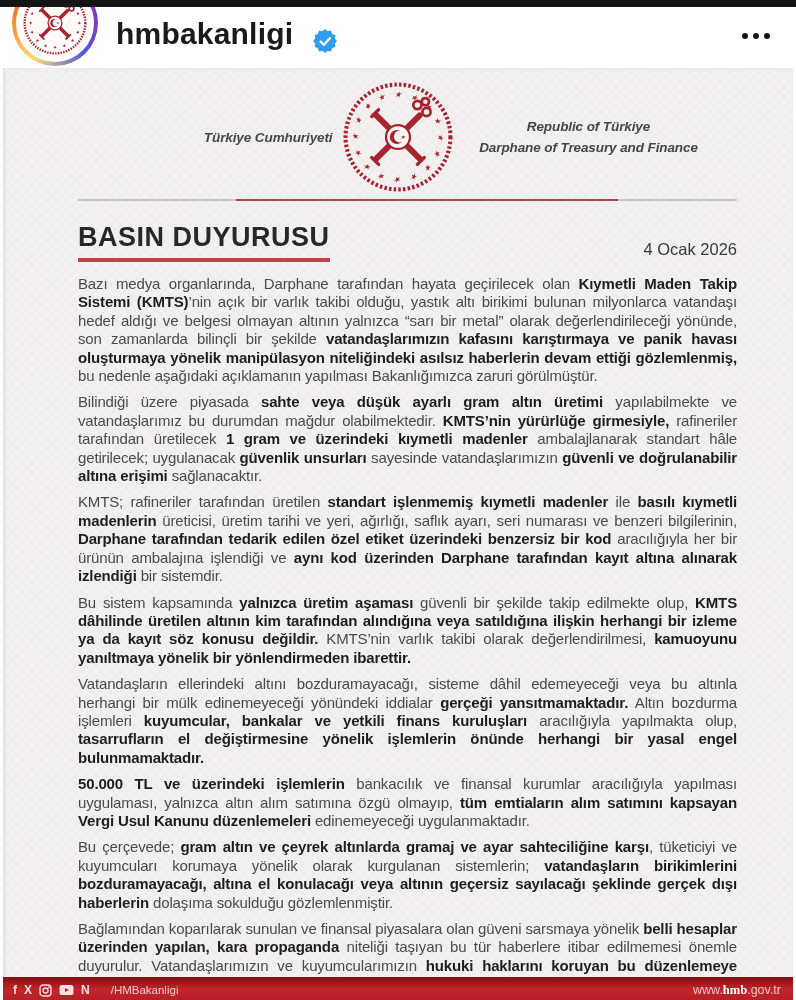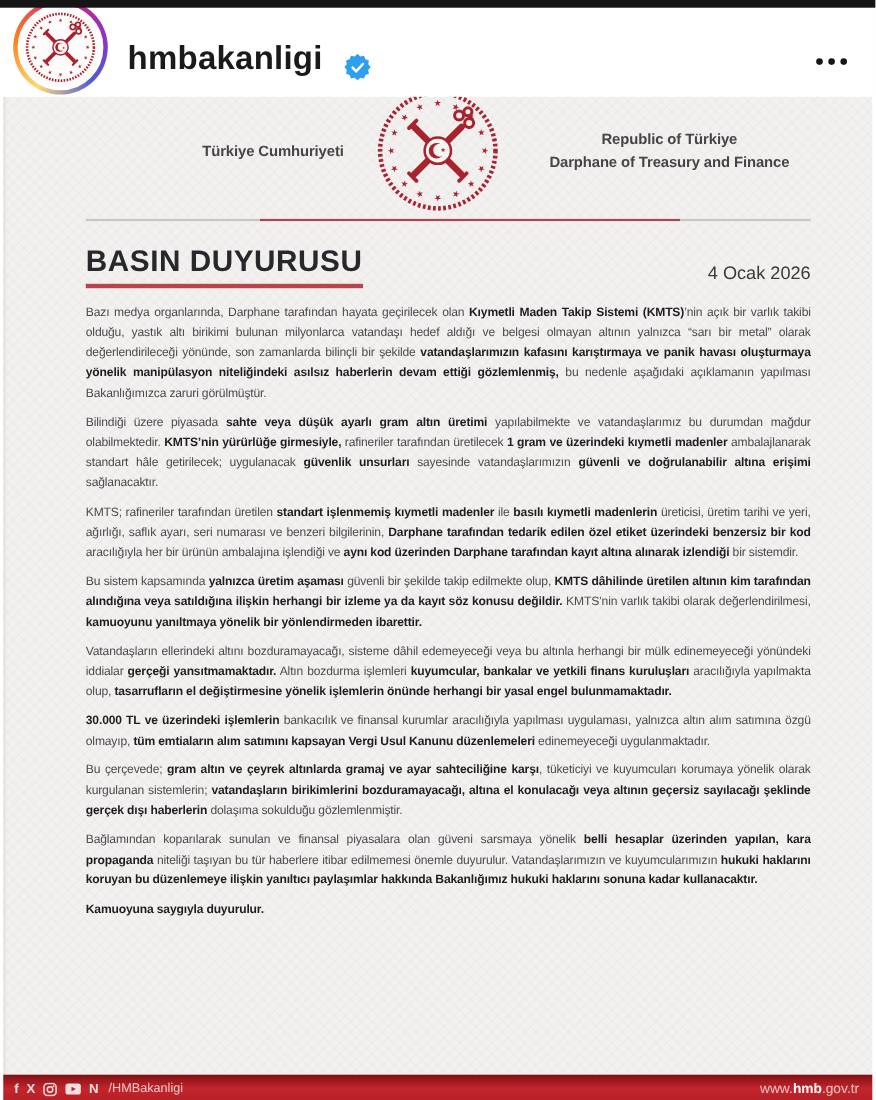--- a/index.html
+++ b/index.html
@@ -4,69 +4,69 @@
 <style>
   * { margin:0; padding:0; box-sizing:border-box; }
   html,body { width:796px; height:1000px; background:#fff; overflow:hidden;
               font-family:"Liberation Sans", sans-serif; }
   .screen { position:relative; width:796px; height:1000px; background:#fff; }
 
   
   .top-edge { position:absolute; top:0; left:0; width:100%; height:7px; background:#151515; z-index:3; }
 
   
-  .post-header { position:absolute; top:7px; left:0; width:100%; height:61px; background:#fff; z-index:2;margin-top:20px; }
+  .post-header { position:absolute; top:7px; left:0; width:100%; height:61px; background:#fff; z-index:2; }
   .avatar-ring { position:absolute; left:12px; top:-27px; width:86px; height:86px; border-radius:50%;
                  padding:4px; background:conic-gradient(from 210deg,#feda75,#fa7e1e,#d62976,#962fbf,#4f5bd5,#feda75); }
   .avatar-inner { width:100%; height:100%; border-radius:50%; background:#fdfcfb; border:3px solid #fff;
                   display:flex; align-items:center; justify-content:center; overflow:hidden; }
   .avatar-inner svg { width:66px; height:66px; }
   .username { position:absolute; left:116px; top:10px; font-size:30px; font-weight:600; color:#1a1a1c; letter-spacing:.2px; }
   .verified { position:absolute; left:313px; top:22px; width:24px; height:24px; }
   .more-btn { position:absolute; right:26px; top:26px; display:flex; gap:5px; cursor:pointer; }
   .more-btn i { width:6px; height:6px; border-radius:50%; background:#161616; }
 
   
   .doc { position:absolute; top:68px; left:3px; width:790px; height:932px;
          background:
            repeating-linear-gradient(45deg, rgba(110,100,95,.025) 0 2px, rgba(0,0,0,0) 2px 7px),
            repeating-linear-gradient(-45deg, rgba(110,100,95,.025) 0 2px, rgba(0,0,0,0) 2px 7px),
            #f3f1f0;
          box-shadow:inset 2px 0 3px rgba(0,0,0,.06); }
   .doc-content { padding:8px 56px 0 75px; }
 
-  .doc-head { display:flex; align-items:center; justify-content:center; gap:28px; margin-top:4px; }
+  .doc-head { display:flex; align-items:center; justify-content:center; gap:8px; margin-top:4px;font-style:italic; }
   .ministry-left { text-align:right; width:232px; }
   .ministry-right { text-align:center; width:252px; }
   .ministry-left div, .ministry-right div { font-size:13.5px; font-weight:600; color:#454547; line-height:21px; letter-spacing:-0.1px; }
   .emblem-large { width:114px; height:114px; flex:0 0 auto; }
 
   .head-rule { height:2px; margin-top:5px;
     background:linear-gradient(90deg,#c7c6c5 0%,#c7c6c5 24%,#a84750 24%,#a84750 82%,#c7c6c5 82%,#c7c6c5 100%); }
 
   .title-row { display:flex; justify-content:space-between; align-items:flex-end; margin-top:21px; }
   .title-wrap { display:inline-block; }
   .title-wrap h1 { font-size:27px; font-weight:800; color:#28282c; letter-spacing:.5px; }
   .title-underline { height:4px; background:#b8454e; margin-top:5px; width:100%; }
   .date { font-size:16.5px; color:#39393b; padding-bottom:3px; }
 
   .body-text { margin-top:13px; }
-  .body-text p { text-align:justify; font-size:11px; line-height:18.4px; color:#4a4a4d;
+  .body-text p { text-align:justify; font-size:15px; line-height:18.4px; color:#4a4a4d;
                  letter-spacing:-0.15px; margin-bottom:8px; }
   .body-text .b { font-weight:700; color:#1e1e21; }
 
   .doc-footer { position:absolute; bottom:0; left:0; width:100%; height:23px;
     background:linear-gradient(180deg,#7d1115 0%,#9c181d 22%,#c3252b 55%,#b62026 100%);
     display:flex; align-items:center; justify-content:space-between; padding:3px 12px 0 10px; }
   .social { display:flex; align-items:center; gap:7px; }
   .soc-ic { display:flex; align-items:center; justify-content:center; height:13px; }
   .soc-letter { color:rgba(255,255,255,.85); font-weight:700; font-size:12px; line-height:13px; }
-  .handle { color:rgba(255,255,255,.75); font-size:11.5px; margin-left:2px;text-align:center; }
+  .handle { color:rgba(255,255,255,.75); font-size:11.5px; margin-left:14px;text-align:center; }
   .website { color:rgba(255,255,255,.72); font-size:12.5px; }
-  .website .wb { color:#fff; font-weight:700; }
+  .website .wb { color:#fff; font-weight:700;font-family:Liberation Serif, serif; }
 
   .em-star { font-size:7px; fill:#a8232e; text-anchor:middle; dominant-baseline:central; }
   .em-star-sm { font-size:5px; fill:#a8232e; text-anchor:middle; dominant-baseline:central; }
 </style>
 </head>
 <body>
 
 <div class="screen">
 
   <svg width="0" height="0" style="position:absolute" aria-hidden="true">
@@ -160,21 +160,21 @@
         </div>
         <span class="date">4 Ocak 2026</span>
       </div>
 
       <section class="body-text" id="paragraphs">
           <p><span>Bazı medya organlarında, Darphane tarafından hayata geçirilecek olan </span><span class="b">Kıymetli Maden Takip Sistemi (KMTS)</span><span>’nin açık bir varlık takibi olduğu, yastık altı birikimi bulunan milyonlarca vatandaşı hedef aldığı ve belgesi olmayan altının yalnızca “sarı bir metal” olarak değerlendirileceği yönünde, son zamanlarda bilinçli bir şekilde </span><span class="b">vatandaşlarımızın kafasını karıştırmaya ve panik havası oluşturmaya yönelik manipülasyon niteliğindeki asılsız haberlerin devam ettiği gözlemlenmiş,</span><span> bu nedenle aşağıdaki açıklamanın yapılması Bakanlığımızca zaruri görülmüştür.</span></p>
           <p><span>Bilindiği üzere piyasada </span><span class="b">sahte veya düşük ayarlı gram altın üretimi</span><span> yapılabilmekte ve vatandaşlarımız bu durumdan mağdur olabilmektedir. </span><span class="b">KMTS’nin yürürlüğe girmesiyle,</span><span> rafineriler tarafından üretilecek </span><span class="b">1 gram ve üzerindeki kıymetli madenler</span><span> ambalajlanarak standart hâle getirilecek; uygulanacak </span><span class="b">güvenlik unsurları</span><span> sayesinde vatandaşlarımızın </span><span class="b">güvenli ve doğrulanabilir altına erişimi</span><span> sağlanacaktır.</span></p>
           <p><span>KMTS; rafineriler tarafından üretilen </span><span class="b">standart işlenmemiş kıymetli madenler</span><span> ile </span><span class="b">basılı kıymetli madenlerin</span><span> üreticisi, üretim tarihi ve yeri, ağırlığı, saflık ayarı, seri numarası ve benzeri bilgilerinin, </span><span class="b">Darphane tarafından tedarik edilen özel etiket üzerindeki benzersiz bir kod</span><span> aracılığıyla her bir ürünün ambalajına işlendiği ve </span><span class="b">aynı kod üzerinden Darphane tarafından kayıt altına alınarak izlendiği</span><span> bir sistemdir.</span></p>
           <p><span>Bu sistem kapsamında </span><span class="b">yalnızca üretim aşaması</span><span> güvenli bir şekilde takip edilmekte olup, </span><span class="b">KMTS dâhilinde üretilen altının kim tarafından alındığına veya satıldığına ilişkin herhangi bir izleme ya da kayıt söz konusu değildir.</span><span> KMTS’nin varlık takibi olarak değerlendirilmesi, </span><span class="b">kamuoyunu yanıltmaya yönelik bir yönlendirmeden ibarettir.</span></p>
           <p><span>Vatandaşların ellerindeki altını bozduramayacağı, sisteme dâhil edemeyeceği veya bu altınla herhangi bir mülk edinemeyeceği yönündeki iddialar </span><span class="b">gerçeği yansıtmamaktadır.</span><span> Altın bozdurma işlemleri </span><span class="b">kuyumcular, bankalar ve yetkili finans kuruluşları</span><span> aracılığıyla yapılmakta olup, </span><span class="b">tasarrufların el değiştirmesine yönelik işlemlerin önünde herhangi bir yasal engel bulunmamaktadır.</span></p>
-          <p><span class="b">30.000 TL ve üzerindeki işlemlerin</span><span> bankacılık ve finansal kurumlar aracılığıyla yapılması uygulaması, yalnızca altın alım satımına özgü olmayıp, </span><span class="b">tüm emtiaların alım satımını kapsayan Vergi Usul Kanunu düzenlemeleri</span><span> edinemeyeceği uygulanmaktadır.</span></p>
+          <p><span class="b">50.000 TL ve üzerindeki işlemlerin</span><span> bankacılık ve finansal kurumlar aracılığıyla yapılması uygulaması, yalnızca altın alım satımına özgü olmayıp, </span><span class="b">tüm emtiaların alım satımını kapsayan Vergi Usul Kanunu düzenlemeleri</span><span> edinemeyeceği uygulanmaktadır.</span></p>
           <p><span>Bu çerçevede; </span><span class="b">gram altın ve çeyrek altınlarda gramaj ve ayar sahteciliğine karşı</span><span>, tüketiciyi ve kuyumcuları korumaya yönelik olarak kurgulanan sistemlerin; </span><span class="b">vatandaşların birikimlerini bozduramayacağı, altına el konulacağı veya altının geçersiz sayılacağı şeklinde gerçek dışı haberlerin</span><span> dolaşıma sokulduğu gözlemlenmiştir.</span></p>
           <p><span>Bağlamından koparılarak sunulan ve finansal piyasalara olan güveni sarsmaya yönelik </span><span class="b">belli hesaplar üzerinden yapılan, kara propaganda</span><span> niteliği taşıyan bu tür haberlere itibar edilmemesi önemle duyurulur. Vatandaşlarımızın ve kuyumcularımızın </span><span class="b">hukuki haklarını koruyan bu düzenlemeye ilişkin yanıltıcı paylaşımlar hakkında Bakanlığımız hukuki haklarını sonuna kadar kullanacaktır.</span></p>
           <p><span class="b">Kamuoyuna saygıyla duyurulur.</span></p>
         </section>
     </div>
 
     <footer class="doc-footer">
       <div class="social">
         <span class="soc-ic soc-letter">f</span>
         <span class="soc-ic soc-letter">X</span>

